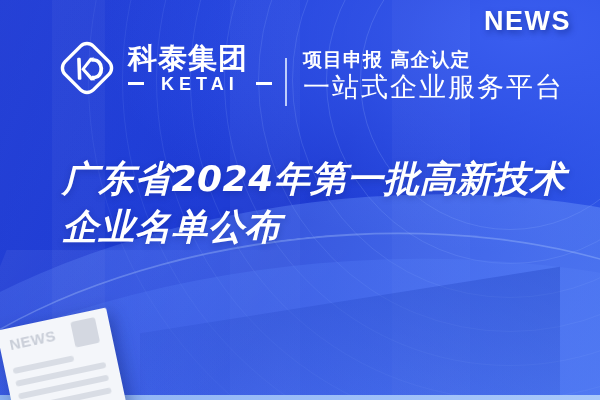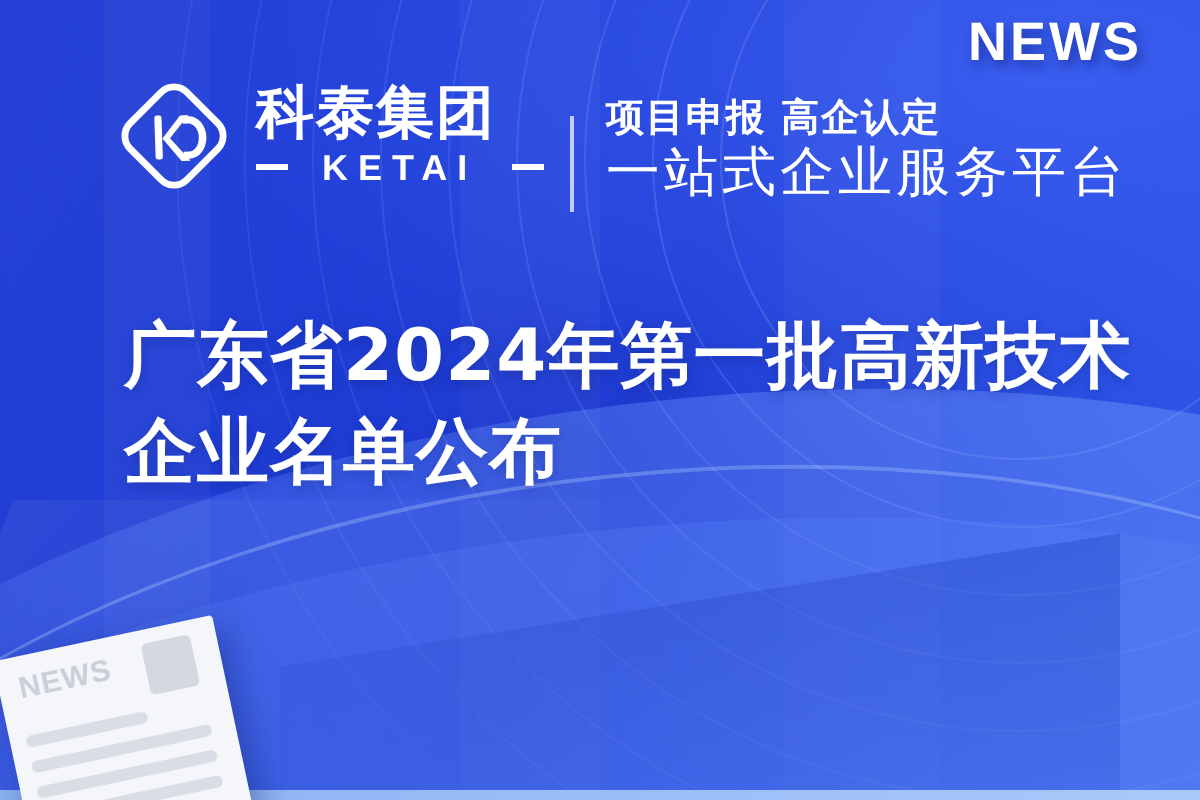--- a/index.html
+++ b/index.html
@@ -105,21 +105,21 @@
 
   #logo-block {
     position:absolute; left:57px; top:38px;
     display:flex; align-items:center; gap:11px;
   }
   #logo-mark { width:60px; height:60px; flex:0 0 60px; }
   #logo-text-block { display:flex; flex-direction:column; gap:2px; }
   #logo-cn {
     font-size:29px; font-weight:700; color:#fff; letter-spacing:1px;
     line-height:1; white-space:nowrap;
-    font-family:Liberation Mono, monospace;
+    font-family:Liberation Sans, sans-serif;
   }
   #logo-en-row { display:flex; align-items:center; gap:17px; }
   #logo-en-row .rule { display:block; width:16px; height:3px; background:#fff; }
   #logo-en {
     font-size:18px; font-weight:700; color:#fff;
     letter-spacing:5px; line-height:1; white-space:nowrap;
   }
 
   #header-divider {
     position:absolute; left:285px; top:58px;
@@ -149,20 +149,21 @@
   }
 
   
   #headline {
     position:absolute; left:62px; top:155px;
     width:510px;
     font-size:36px; font-weight:700; color:#ffffff;
     line-height:1.34; letter-spacing:.5px;
     font-family:"DejaVu Sans","Liberation Sans",sans-serif;
     text-shadow:0 2px 6px rgba(12,30,110,.30);
+    font-style:italic;
   }
 
   
   #newspaper {
     position:absolute; left:6px; top:318px;
     width:112px; height:104px;
     transform:rotate(-12deg);
     filter:drop-shadow(4px 6px 9px rgba(8,24,95,.40));
   }
   #newspaper .sheet {

